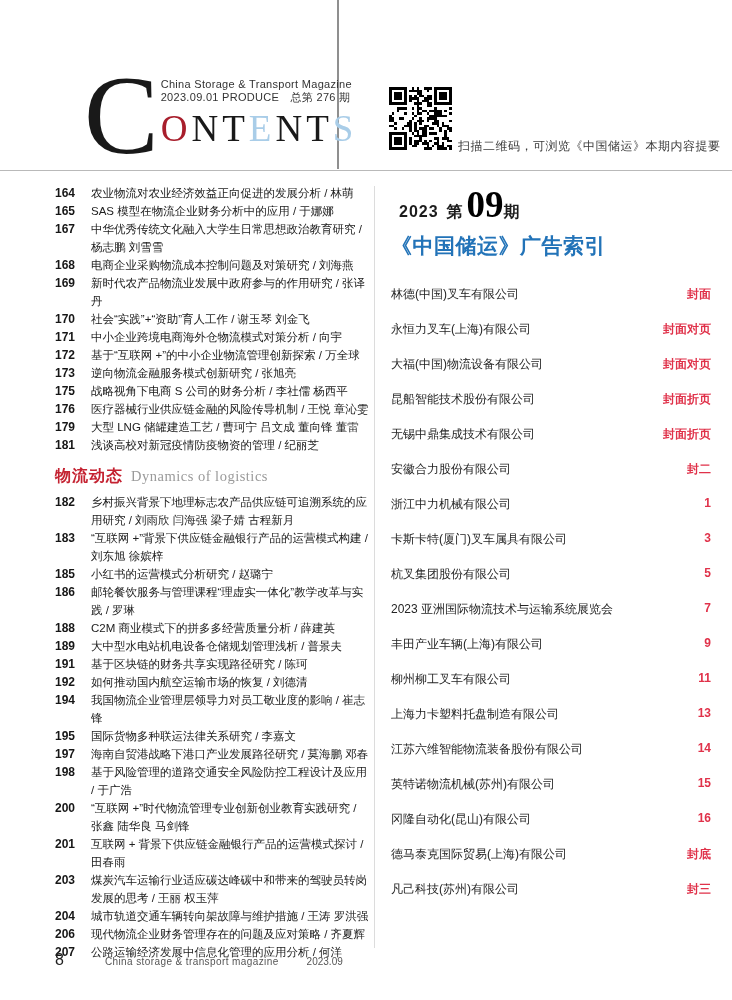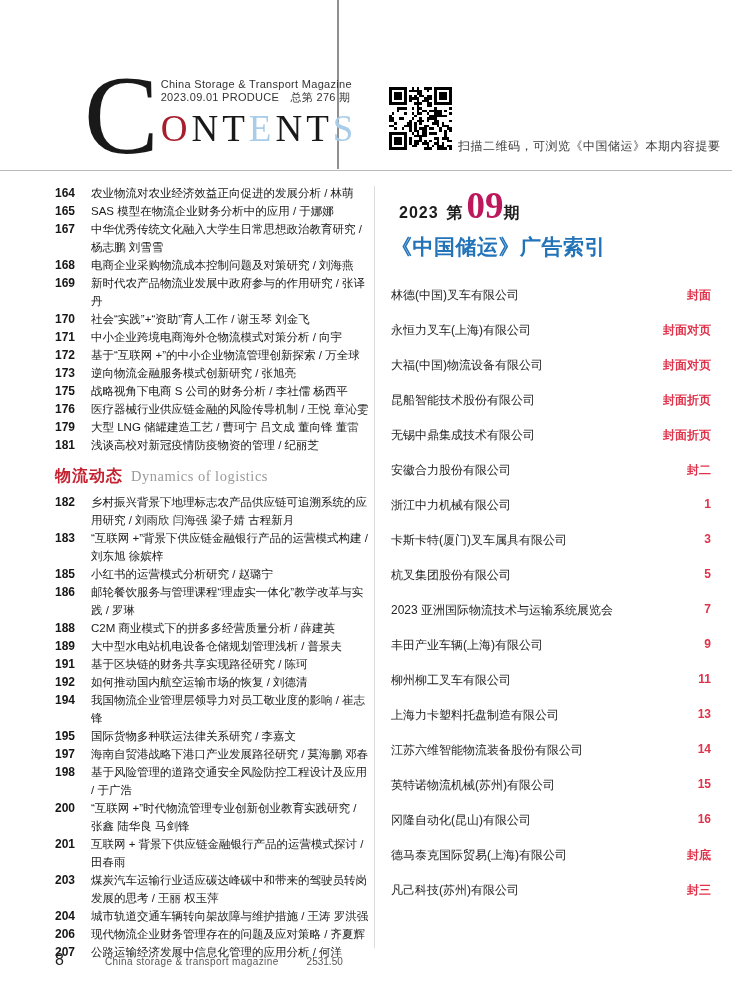--- a/index.html
+++ b/index.html
@@ -32,26 +32,26 @@
   .article{display:flex;align-items:flex-start;}
   .a-page{flex:0 0 36px;font-weight:700;font-size:12px;line-height:18px;color:#161616;}
   .a-title{flex:1;font-size:11.5px;line-height:18px;color:#202020;}
 
   .section-head{margin:12px 0 6px 0;display:flex;align-items:baseline;}
   .section-cn{font-size:16px;font-weight:700;color:#c42231;letter-spacing:1px;}
   .section-en{font-family:"Liberation Serif","DejaVu Serif",serif;font-size:14.5px;color:#9a9a9a;
               margin-left:8px;letter-spacing:0.5px;}
 
   
-  .ads-col{position:absolute;left:391px;top:191px;width:320px;}
+  .ads-col{position:absolute;left:391px;top:173px;width:320px;}
   .ads-issue{display:flex;align-items:baseline;margin-left:8px;}
   .ads-year{font-size:16px;font-weight:700;color:#1c1c1c;letter-spacing:1px;}
   .ads-di{font-size:16px;font-weight:700;color:#1c1c1c;margin-left:8px;}
   .ads-num{font-family:"Liberation Serif","DejaVu Serif",serif;font-size:37px;line-height:30px;
-           font-weight:700;color:#be185d;margin-left:4px;}
+           font-weight:700;color:#000000;margin-left:4px;margin-top:17px;}
   .ads-qi{font-size:16px;font-weight:700;color:#1c1c1c;}
   .ads-title{font-size:21px;font-weight:700;color:#2273b8;margin-top:9px;letter-spacing:0.5px;}
 
   .ads-list{margin-top:26px;}
   .ad-row{display:flex;justify-content:space-between;align-items:flex-start;height:12px;}
   .ad-row + .ad-row{margin-top:23px;}
   .ad-name{font-size:12px;color:#242424;white-space:nowrap;}
   .ad-page{font-size:12px;font-weight:700;color:#e0324a;white-space:nowrap;}
 
   
@@ -504,16 +504,16 @@
         <div class="ad-row">
           <span class="ad-name">凡己科技(苏州)有限公司</span>
           <span class="ad-page">封三</span>
         </div>
       </div>
   </div>
 
   <div class="footer">
     <span class="footer-page">8</span>
     <span class="footer-mag">China storage &amp; transport magazine</span>
-    <span class="footer-issue">2531.50</span>
+    <span class="footer-issue">2023.09</span>
   </div>
 
 </div>
 
 </body></html>

